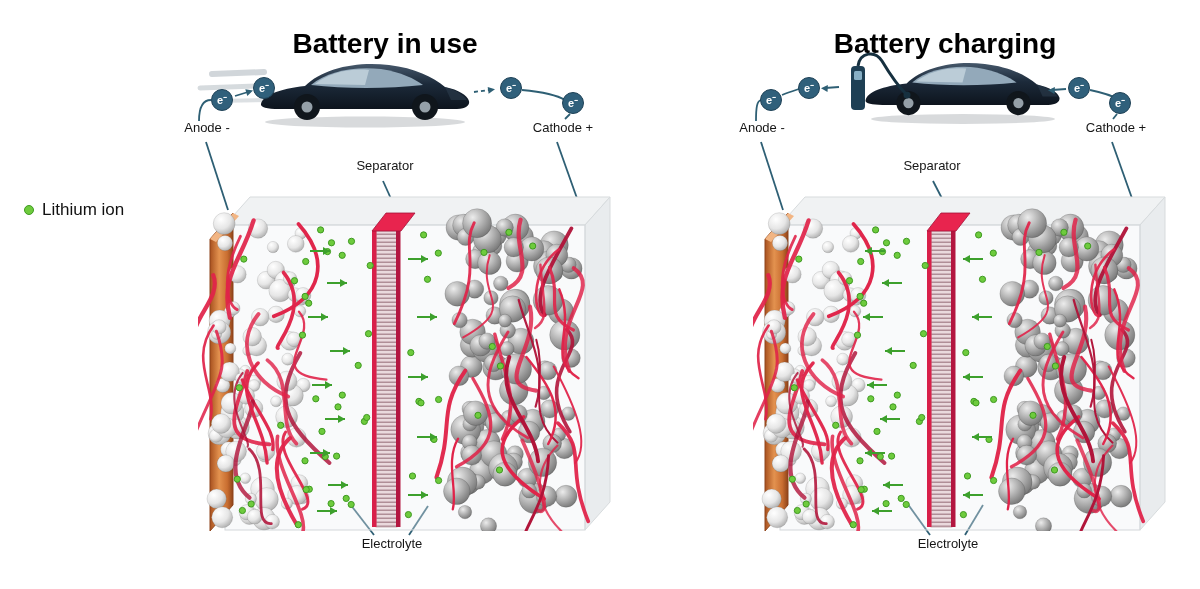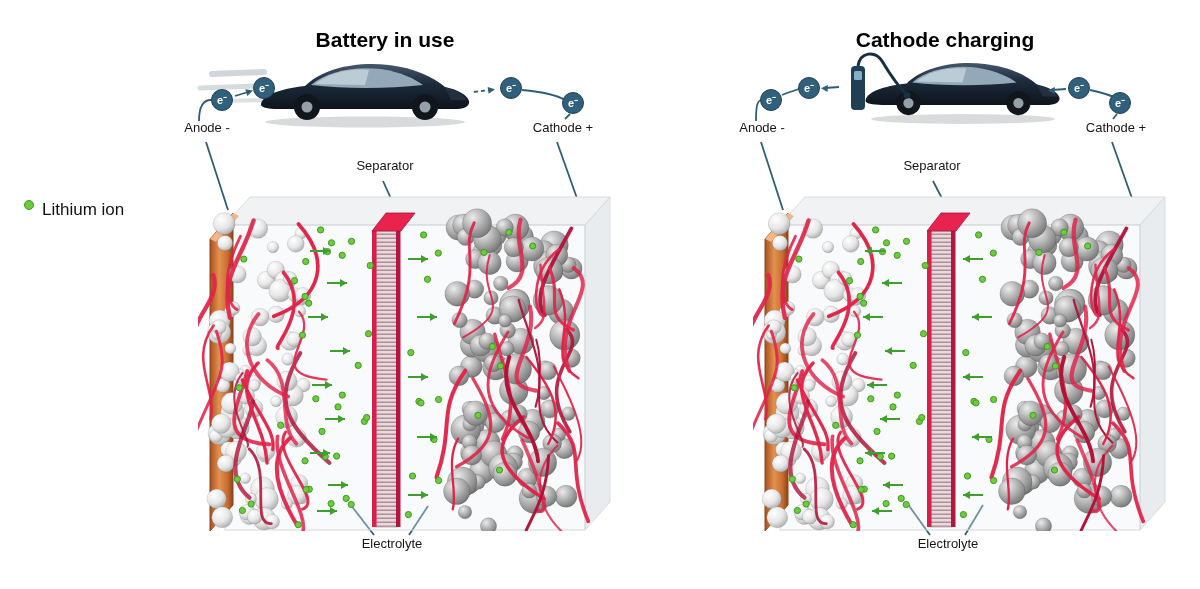--- a/index.html
+++ b/index.html
@@ -2,23 +2,23 @@
 <html><head>
 <meta charset="utf-8">
 <style>
   *{margin:0;padding:0;box-sizing:border-box}
   html,body{width:1200px;height:589px;background:#ffffff;overflow:hidden;
     font-family:"Liberation Sans",sans-serif;color:#111}
   .stage{position:absolute;inset:0;width:1200px;height:589px}
   .panel{position:absolute;top:0;width:630px;height:589px}
   .scene{position:absolute;left:0;top:0;width:630px;height:589px}
   .title{position:absolute;top:28px;transform:translateX(-50%);
-    font-size:21px;font-weight:bold;color:#000;white-space:nowrap}
+    font-size:28px;font-weight:bold;color:#000;white-space:nowrap}
   .lbl{position:absolute;transform:translateX(-50%);font-size:13px;color:#161616;white-space:nowrap}
-  .legend{position:absolute;left:24px;top:200px;display:flex;gap:8px;font-size:17px}
+  .legend{position:absolute;left:24px;top:200px;display:flex;align-items:center;gap:8px;font-size:17px}
   .legend .dot{width:10px;height:10px;border-radius:50%;background:#6ecb3d;border:1.5px solid #3f9a22}
   .wire{stroke:#2e5f74;stroke-width:1.8;fill:none}
   .ahead{fill:#2e5f74}
   .ebadge circle{fill:#30607b;stroke:#1f4257;stroke-width:1}
   .ebadge text{fill:#ffffff;font-size:11px;font-weight:bold;text-anchor:middle;
     font-family:"Liberation Sans",sans-serif}
 </style>
 </head>
 <body>
 
@@ -843,20 +843,20 @@
             <polygon points="247,142 254,138 254,146" fill="#3da02c"></polygon>
             <line x1="258" y1="202" x2="238" y2="202" stroke="#3da02c" stroke-width="2"></line>
             <polygon points="238,202 245,198 245,206" fill="#3da02c"></polygon>
             <line x1="267" y1="262" x2="247" y2="262" stroke="#3da02c" stroke-width="2"></line>
             <polygon points="247,262 254,258 254,266" fill="#3da02c"></polygon>
             <line x1="258" y1="320" x2="238" y2="320" stroke="#3da02c" stroke-width="2"></line>
             <polygon points="238,320 245,316 245,324" fill="#3da02c"></polygon>
           </g>
         </g>
     </svg>
-    <h2 class="title" style="left:390px">Cathode charging</h2>
+    <h2 class="title" style="left:390px">Battery charging</h2>
     <div class="lbl" style="left:207px;top:120px">Anode -</div>
     <div class="lbl" style="left:561px;top:120px">Cathode +</div>
     <div class="lbl" style="left:377px;top:158px">Separator</div>
     <div class="lbl" style="left:393px;top:536px">Electrolyte</div>
   </section>
 
 </div>
 
 </body></html>

